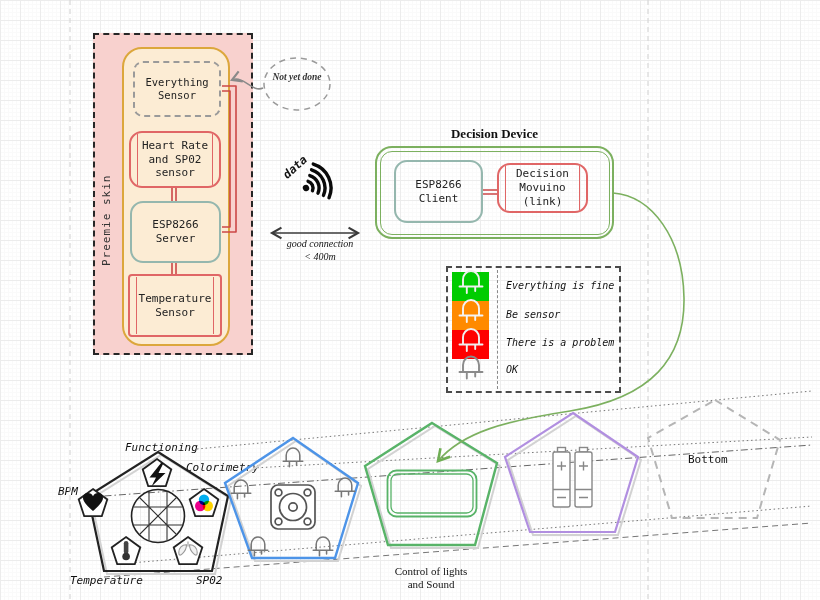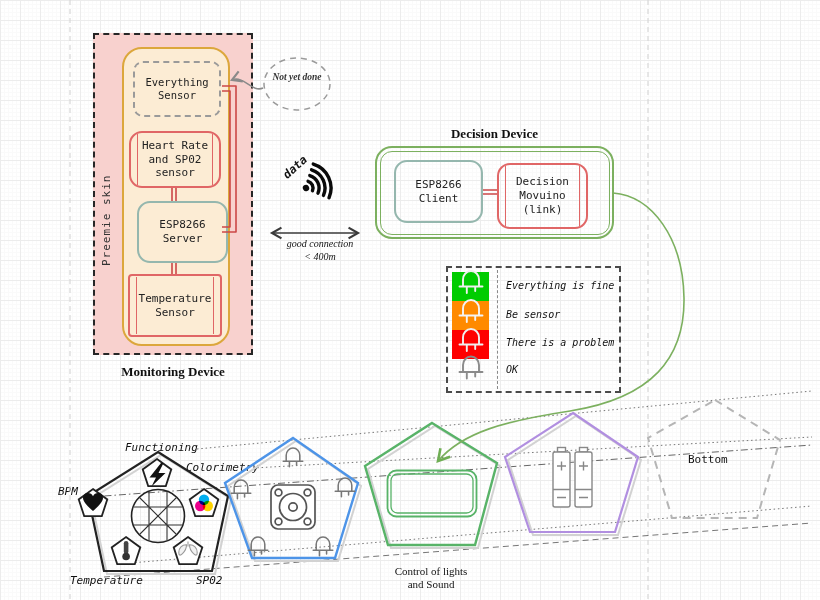--- a/index.html
+++ b/index.html
@@ -16,51 +16,50 @@
        text-align:center;line-height:1.25;font-size:11px;color:#222;}
   .lbl{position:absolute;white-space:nowrap;font-size:11px;color:#111;}
   .hand{font-style:italic;}
   .bold{font-weight:bold;}
   .center{text-align:center;font-family:Liberation Serif, serif;}
   
   .monitor-outer{left:93px;top:33px;width:160px;height:322px;background:#f8d1ce;border:2.5px dashed #262626;}
   .monitor-inner{left:122px;top:47px;width:108px;height:299px;background:#fcecd4;border:2px solid #dca73c;border-radius:20px;}
   .box-colorimetry{left:133px;top:61px;width:88px;height:56px;border:2px dashed #9a9a9a;border-radius:10px;font-size:10.5px;}
   .box-heart{left:129px;top:131px;width:92px;height:57px;border:2px solid #e06666;border-radius:13px;}
-  .box-server{left:130px;top:201px;width:91px;height:62px;border:2px solid #95b7ae;border-radius:13px;margin-left:7px;}
+  .box-server{left:130px;top:201px;width:91px;height:62px;border:2px solid #95b7ae;border-radius:13px;}
   .box-temp{left:128px;top:274px;width:94px;height:63px;border:2px solid #e06666;border-radius:4px;}
   .subroutine::before,.subroutine::after{content:"";position:absolute;top:1px;bottom:1px;border-left:1.5px solid #e06666;}
   .subroutine::before{left:6px;}
   .subroutine::after{right:6px;}
   .skin-label{left:98px;top:150px;height:140px;width:16px;writing-mode:vertical-rl;transform:rotate(180deg);
       display:flex;align-items:center;justify-content:center;font-size:11px;letter-spacing:1px;color:#333;}
   
   .companion-outer{left:375px;top:146px;width:239px;height:93px;border:2px solid #7cb05f;border-radius:17px;}
   .companion-outer::before{content:"";position:absolute;inset:2.5px;border:1.5px solid #7cb05f;border-radius:12px;}
   .box-client{left:394px;top:160px;width:89px;height:63px;border:2px solid #95b7ae;border-radius:13px;}
-  .box-decision{left:497px;top:163px;width:91px;height:66px;border:2px solid #e06666;border-radius:13px;}
+  .box-decision{left:497px;top:163px;width:91px;height:50px;border:2px solid #e06666;border-radius:13px;}
   
   .legend-box{left:446px;top:266px;width:175px;height:127px;border:2.5px dashed #4a4a4a;}
   .legend-divider{position:absolute;left:49px;top:2px;bottom:2px;border-left:1.5px dashed #8a8a8a;}
   .led-square{position:absolute;left:4px;width:37px;height:29px;}
   .legend-row{position:absolute;left:58px;width:112px;height:14px;font-size:10px;font-style:italic;color:#111;}
 </style>
 </head>
 <body>
 
 <div id="app">
 
   <div class="abs monitor-outer"></div>
   <div class="abs monitor-inner"></div>
   <div class="skin-label abs">Preemie skin</div>
   <div class="box box-colorimetry">Everything Sensor</div>
   <div class="box box-heart subroutine">Heart Rate and SP02 sensor</div>
   <div class="box box-server">ESP8266 Server</div>
   <div class="box box-temp subroutine">Temperature Sensor</div>
-  <div class="lbl bold center" style="left:93px;top:364px;width:160px;font-size:13px;">Monitoring Device</div>
 
   <div class="lbl hand bold center" style="left:266px;top:71px;width:62px;white-space:normal;font-size:9.5px;line-height:1.3;color:#333;">Not yet done</div>
 
   <div class="lbl hand bold" style="left:281px;top:160px;transform:rotate(-42deg);font-size:11.5px;">data</div>
   <div class="lbl hand center" style="left:266px;top:238px;width:108px;font-size:10px;">good connection</div>
   <div class="lbl hand center" style="left:266px;top:251px;width:108px;font-size:10px;">&lt; 400m</div>
 
   <div class="lbl bold center" style="left:375px;top:126px;width:239px;font-size:13px;">Decision Device</div>
   <div class="abs companion-outer"></div>
   <div class="box box-client">ESP8266 Client</div>

